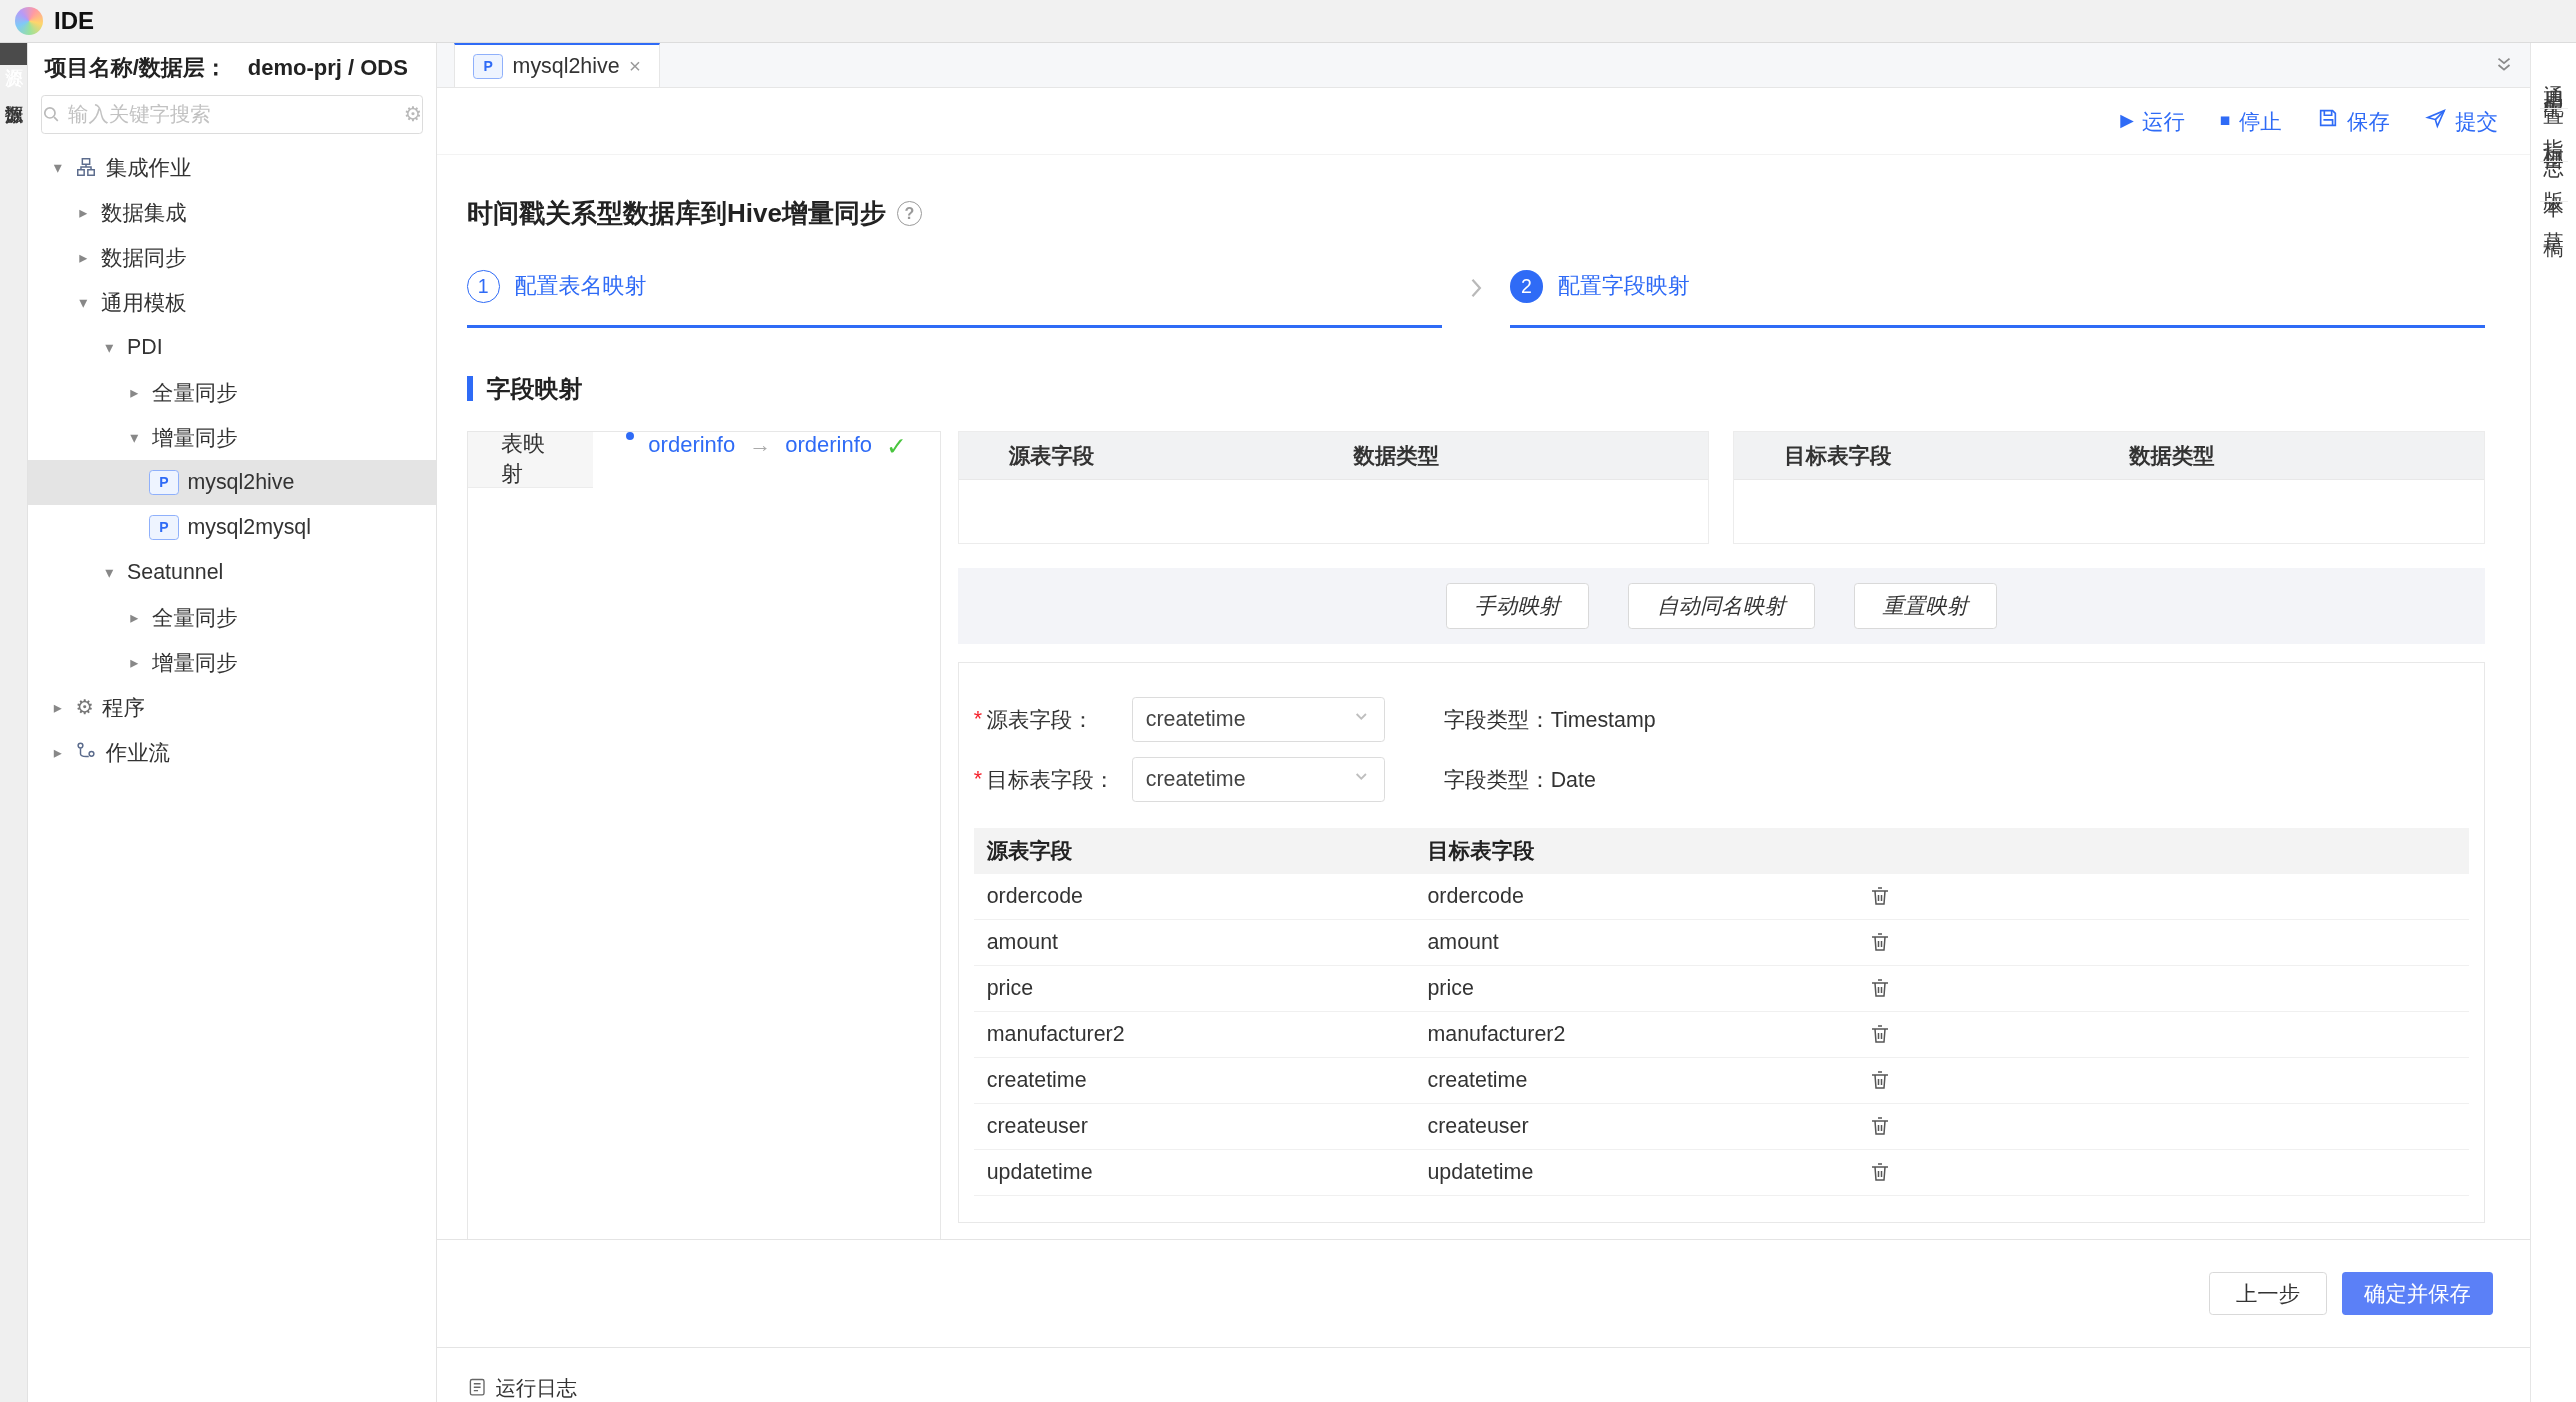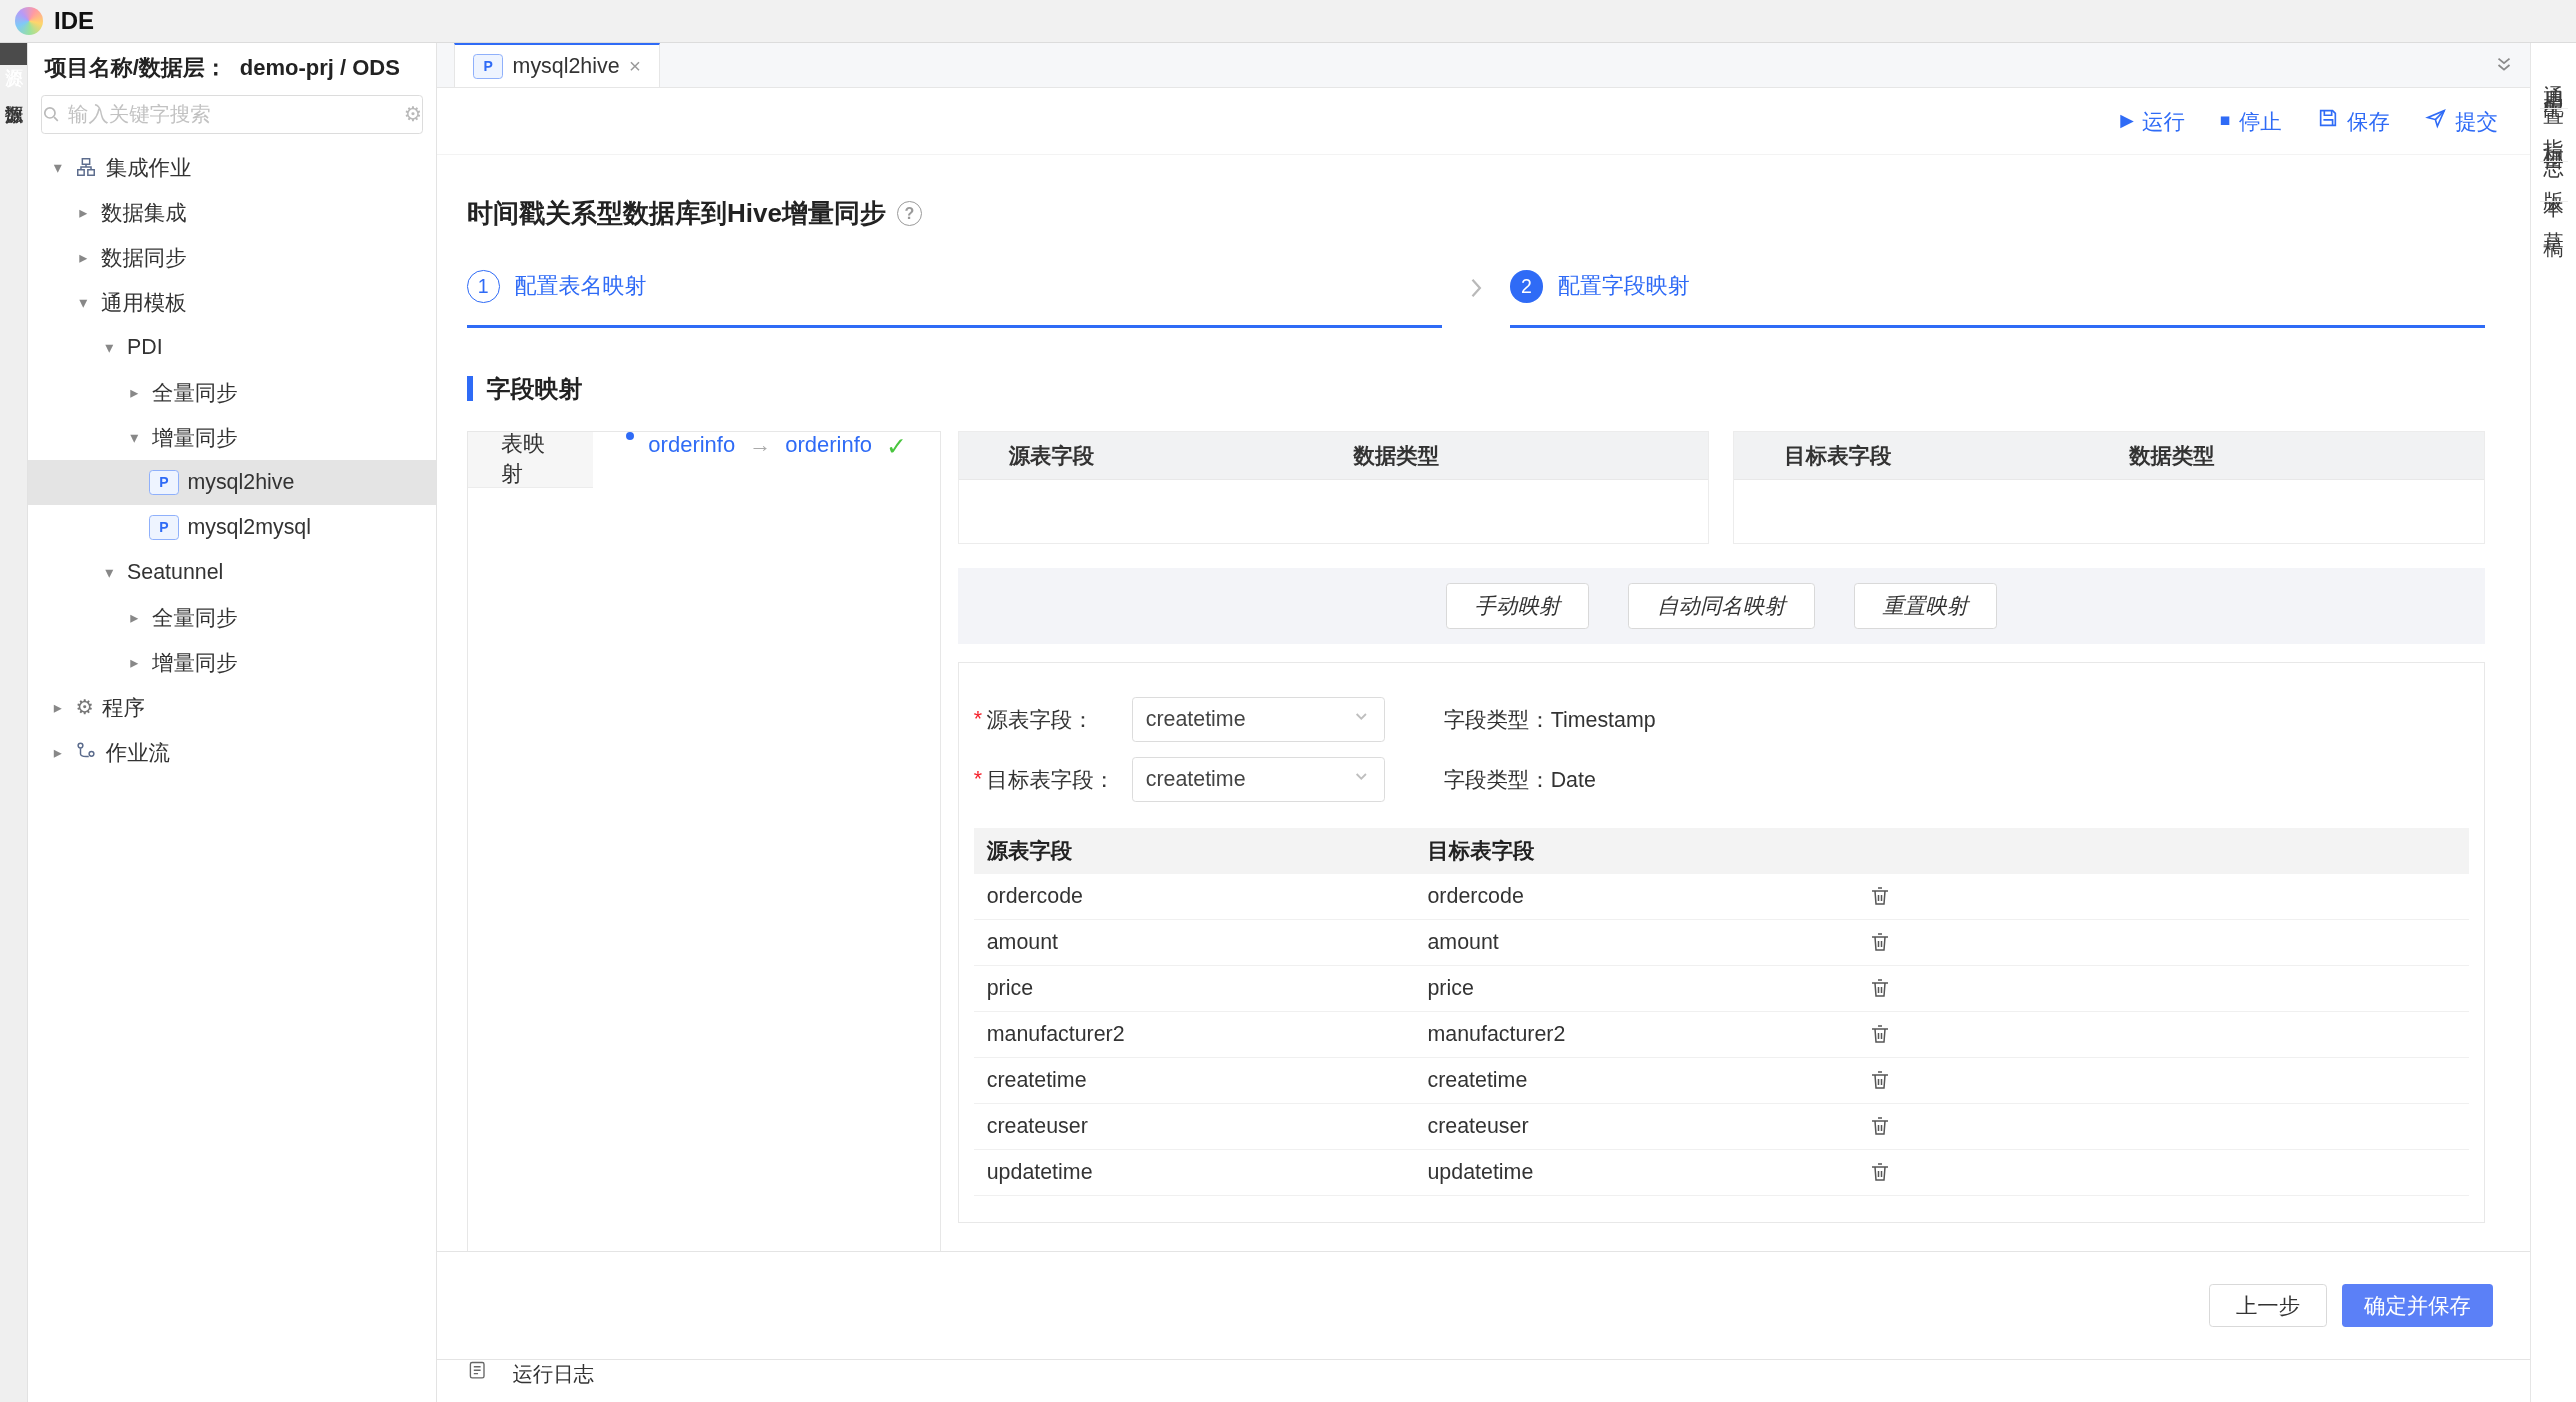--- a/index.html
+++ b/index.html
@@ -16,21 +16,21 @@
   .shell { display:flex; height:1359px; }
 
   
   .lrail { width:28px; background:#efefef; border-right:0.9px solid #e2e2e2; display:flex; flex-direction:column; }
   .lrail-tab { writing-mode:vertical-rl; font-size:18.6px; color:#333; padding:11px 0; width:100%; text-align:center; display:flex; justify-content:center; cursor:pointer; }
   .lrail-tab.active { background:#4b4b4b; color:#fff; }
   .lrail-tab + .lrail-tab { margin-top:15px; }
 
   
   .sidebar { width:409px; background:#fff; border-right:0.9px solid #e3e3e3; display:flex; flex-direction:column; }
-  .sb-header { height:50px; display:flex; align-items:center; padding:0 16.7px; font-size:22px; font-weight:bold; color:#222; white-space:nowrap; gap:13px; }
+  .sb-header { height:50px; display:flex; align-items:center; padding:0 16.7px; font-size:22px; font-weight:bold; color:#222; white-space:nowrap; gap:21px; }
   .sb-search { margin:1.9px 13px 11px; height:39px; border:0.9px solid #dcdcdc; border-radius:3.7px; display:flex; align-items:center; padding:0 0; gap:7.4px; background:#fff; }
   .sb-search input { border:none; outline:none; flex:1; font-size:20.4px; color:#333; background:transparent; min-width:0; font-family:inherit; }
   .sb-search input::placeholder { color:#c2c2c2; }
   .gear-glyph { color:#b9b9b9; font-size:20.4px; line-height:1; cursor:pointer; }
 
   .tree { flex:1; overflow:hidden; font-size:21.4px; }
   .tree-row { height:45px; display:flex; align-items:center; gap:8.4px; cursor:pointer; white-space:nowrap; }
   .tree-row.lvl0 { padding-left:20.4px; }
   .tree-row.lvl1 { padding-left:46px; }
   .tree-row.lvl2 { padding-left:72px; }
@@ -107,21 +107,21 @@
   .map-table { margin-top:26px; font-size:21.4px; }
   .mhead, .mrow { display:grid; grid-template-columns:30% 30% 1fr; align-items:center; height:46px; padding:0 13px; }
   .mhead { background:#f3f3f3; font-weight:bold; color:#222; }
   .mrow { border-bottom:0.9px solid #f0f0f0; }
   .trash { display:flex; align-items:center; cursor:pointer; width:28px; }
 
   .footer-actions { border-top:0.9px solid #e4e4e4; height:108px; display:flex; align-items:center; justify-content:flex-end; gap:15px; padding-right:37px; }
   .btn-prev { height:43px; padding:0 26px; border:0.9px solid #d9d9d9; border-radius:3.7px; background:#fff; font-size:21.4px; color:#333; cursor:pointer; font-family:inherit; }
   .btn-primary { height:43px; padding:0 22px; border:none; border-radius:3.7px; background:#5b80f7; color:#fff; font-size:21.4px; cursor:pointer; font-family:inherit; }
 
-  .logbar { border-top:0.9px solid #e4e4e4; height:43px; display:flex; align-items:flex-start; gap:25px; padding-left:30px; font-size:20.4px; color:#333; }
+  .logbar { border-top:0.9px solid #e4e4e4; height:55px; display:flex; align-items:flex-end; gap:8px; padding-left:30px; font-size:20.4px; color:#333; }
 
   
   .rrail { width:46px; background:#fff; border-left:0.9px solid #e6e6e6; display:flex; flex-direction:column; align-items:center; padding-top:13px; }
   .rrail-tab { writing-mode:vertical-rl; font-size:20.4px; color:#3a3a3a; letter-spacing:6.5px; padding:13px 0; cursor:pointer; }
   .rrail-tab + .rrail-tab { border-top:0.9px solid #ececec; }
 </style>
 </head>
 <body>
 
 <div class="topbar">

